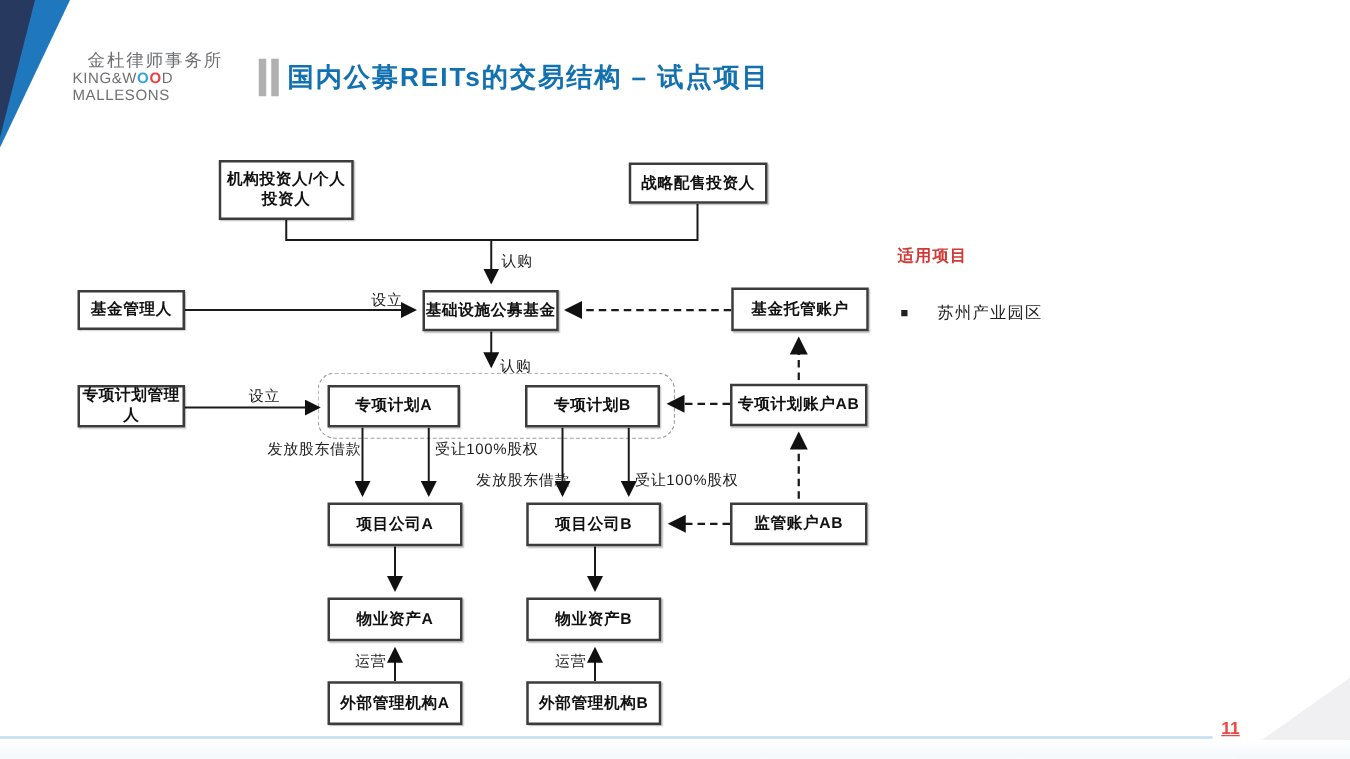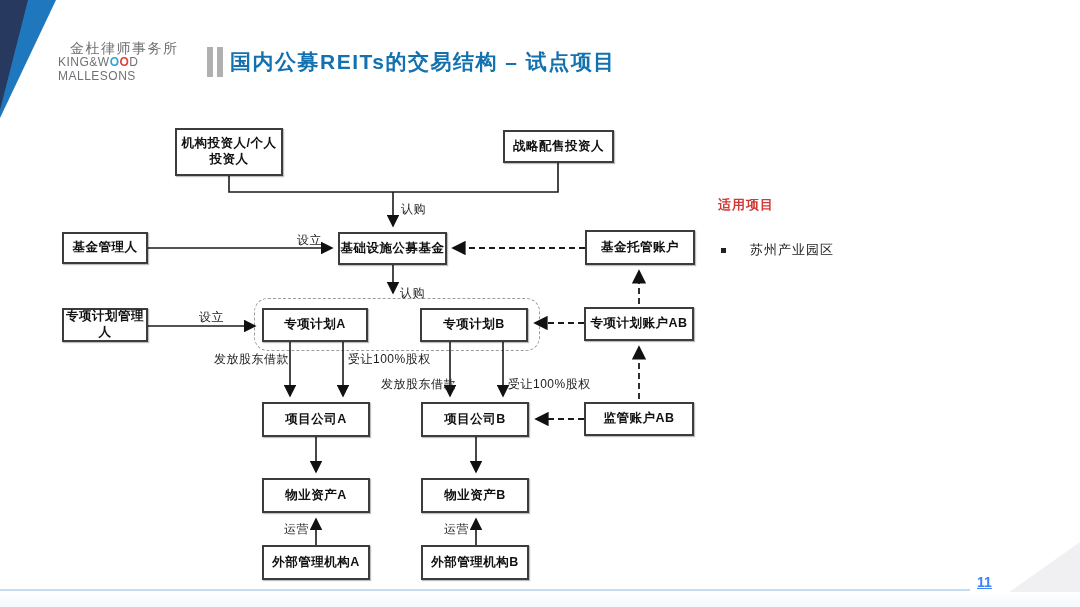--- a/index.html
+++ b/index.html
@@ -63,21 +63,21 @@
   }
   .elabel{
     position:absolute;font-size:12px;color:#1c1c1c;white-space:nowrap;letter-spacing:0.5px;
   }
   
   .side-title{position:absolute;left:718px;top:196px;color:var(--accent-red);font-size:13px;font-weight:bold;letter-spacing:1px;}
   .side-item{position:absolute;left:721px;top:241px;font-size:13px;color:#222;display:flex;align-items:center;gap:24px;letter-spacing:1px;}
   .side-item .bullet{width:5px;height:5px;background:#222;display:inline-block;flex:0 0 auto;}
   
   .footer-line{position:absolute;left:0;top:589px;width:970px;height:2px;background:#c5ddf0;}
-  .page-num{position:absolute;left:977px;top:574px;font-size:14px;font-weight:bold;color:#3b82f6;text-decoration:underline;}
+  .page-num{position:absolute;left:977px;top:574px;font-size:14px;font-weight:bold;color:#ef4444;text-decoration:underline;}
   .corner-wedge{
     position:absolute;left:978px;top:542px;width:102px;height:65px;
     background:#f0f0f2;
     clip-path:polygon(10% 100%,100% 0,100% 100%);
   }
   .footer-fade{position:absolute;left:0;top:592px;width:1080px;height:15px;
     background:linear-gradient(to bottom,#ffffff,#f3f8fc);}
 </style>
 </head>
 <body>

